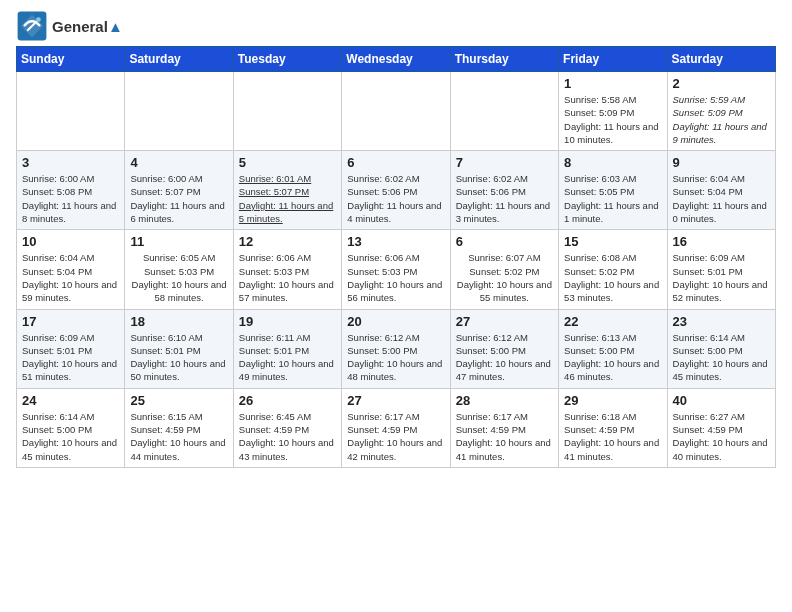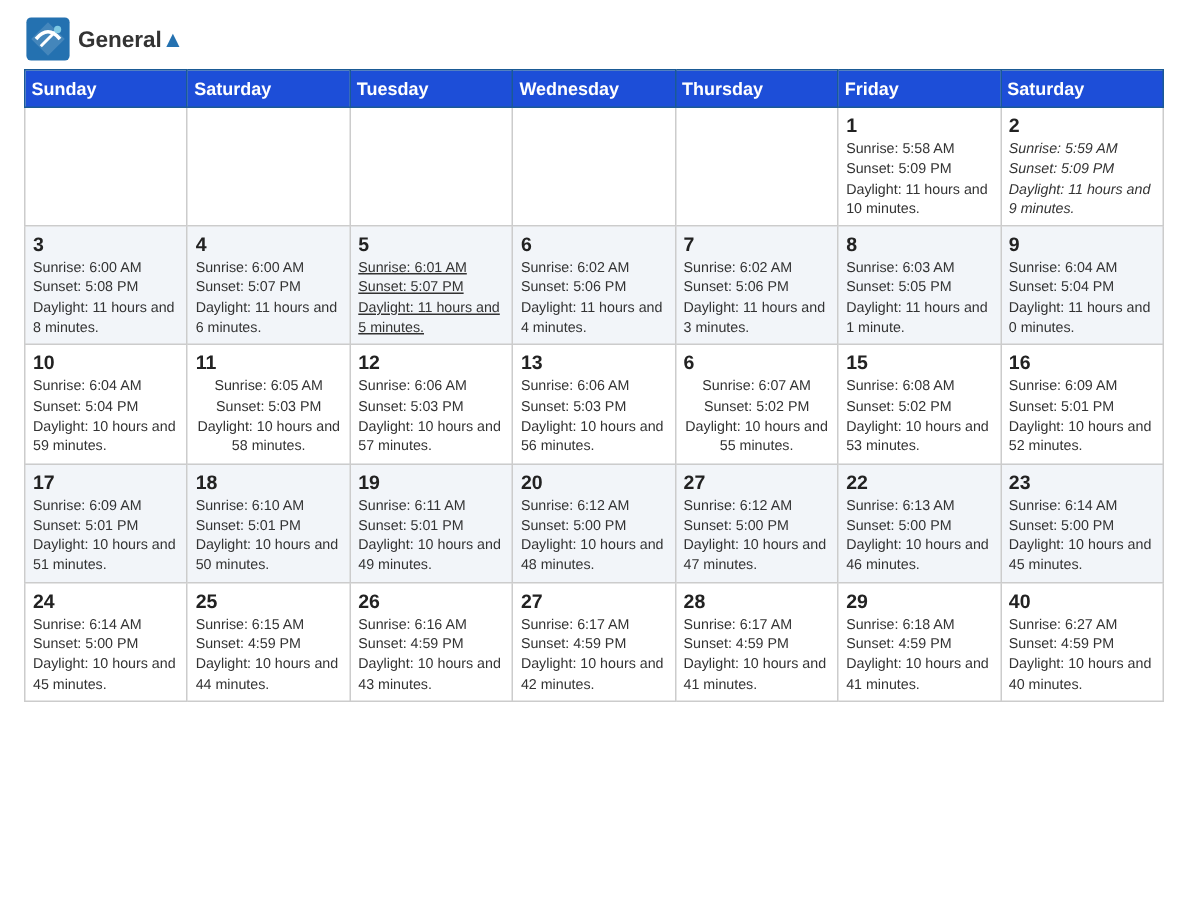--- a/index.html
+++ b/index.html
@@ -284,21 +284,21 @@
 Daylight: 10 hours and 45 minutes.</div>
           </td>
           <td>
             <span class="day-num">25</span>
             <div class="day-info" style="white-space: pre-line;">Sunrise: 6:15 AM
 Sunset: 4:59 PM
 Daylight: 10 hours and 44 minutes.</div>
           </td>
           <td>
             <span class="day-num">26</span>
-            <div class="day-info" style="white-space: pre-line;">Sunrise: 6:16 AM
+            <div class="day-info" style="white-space: pre-line;">Sunrise: 6:45 AM
 Sunset: 4:59 PM
 Daylight: 10 hours and 43 minutes.</div>
           </td>
           <td>
             <span class="day-num">27</span>
             <div class="day-info" style="white-space: pre-line;">Sunrise: 6:17 AM
 Sunset: 4:59 PM
 Daylight: 10 hours and 42 minutes.</div>
           </td>
           <td>

